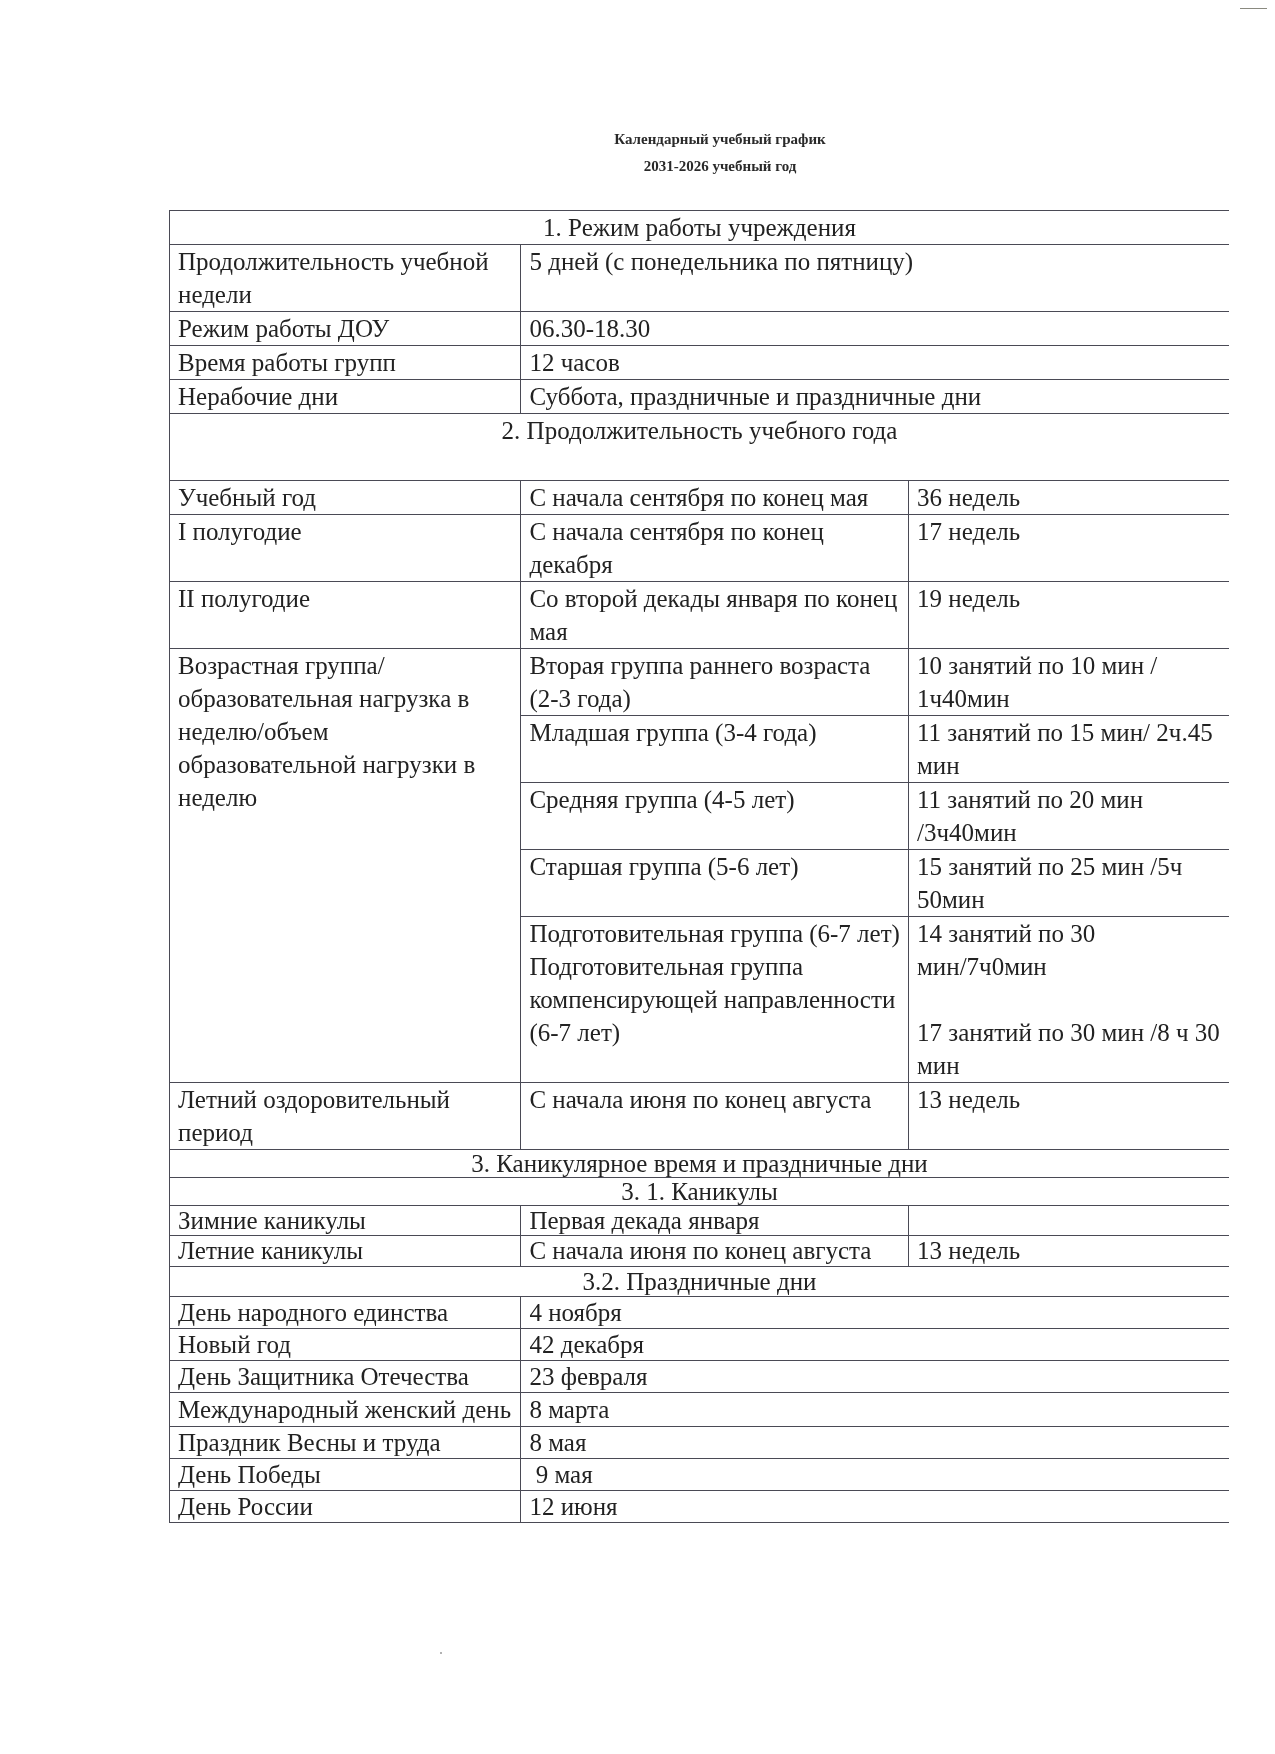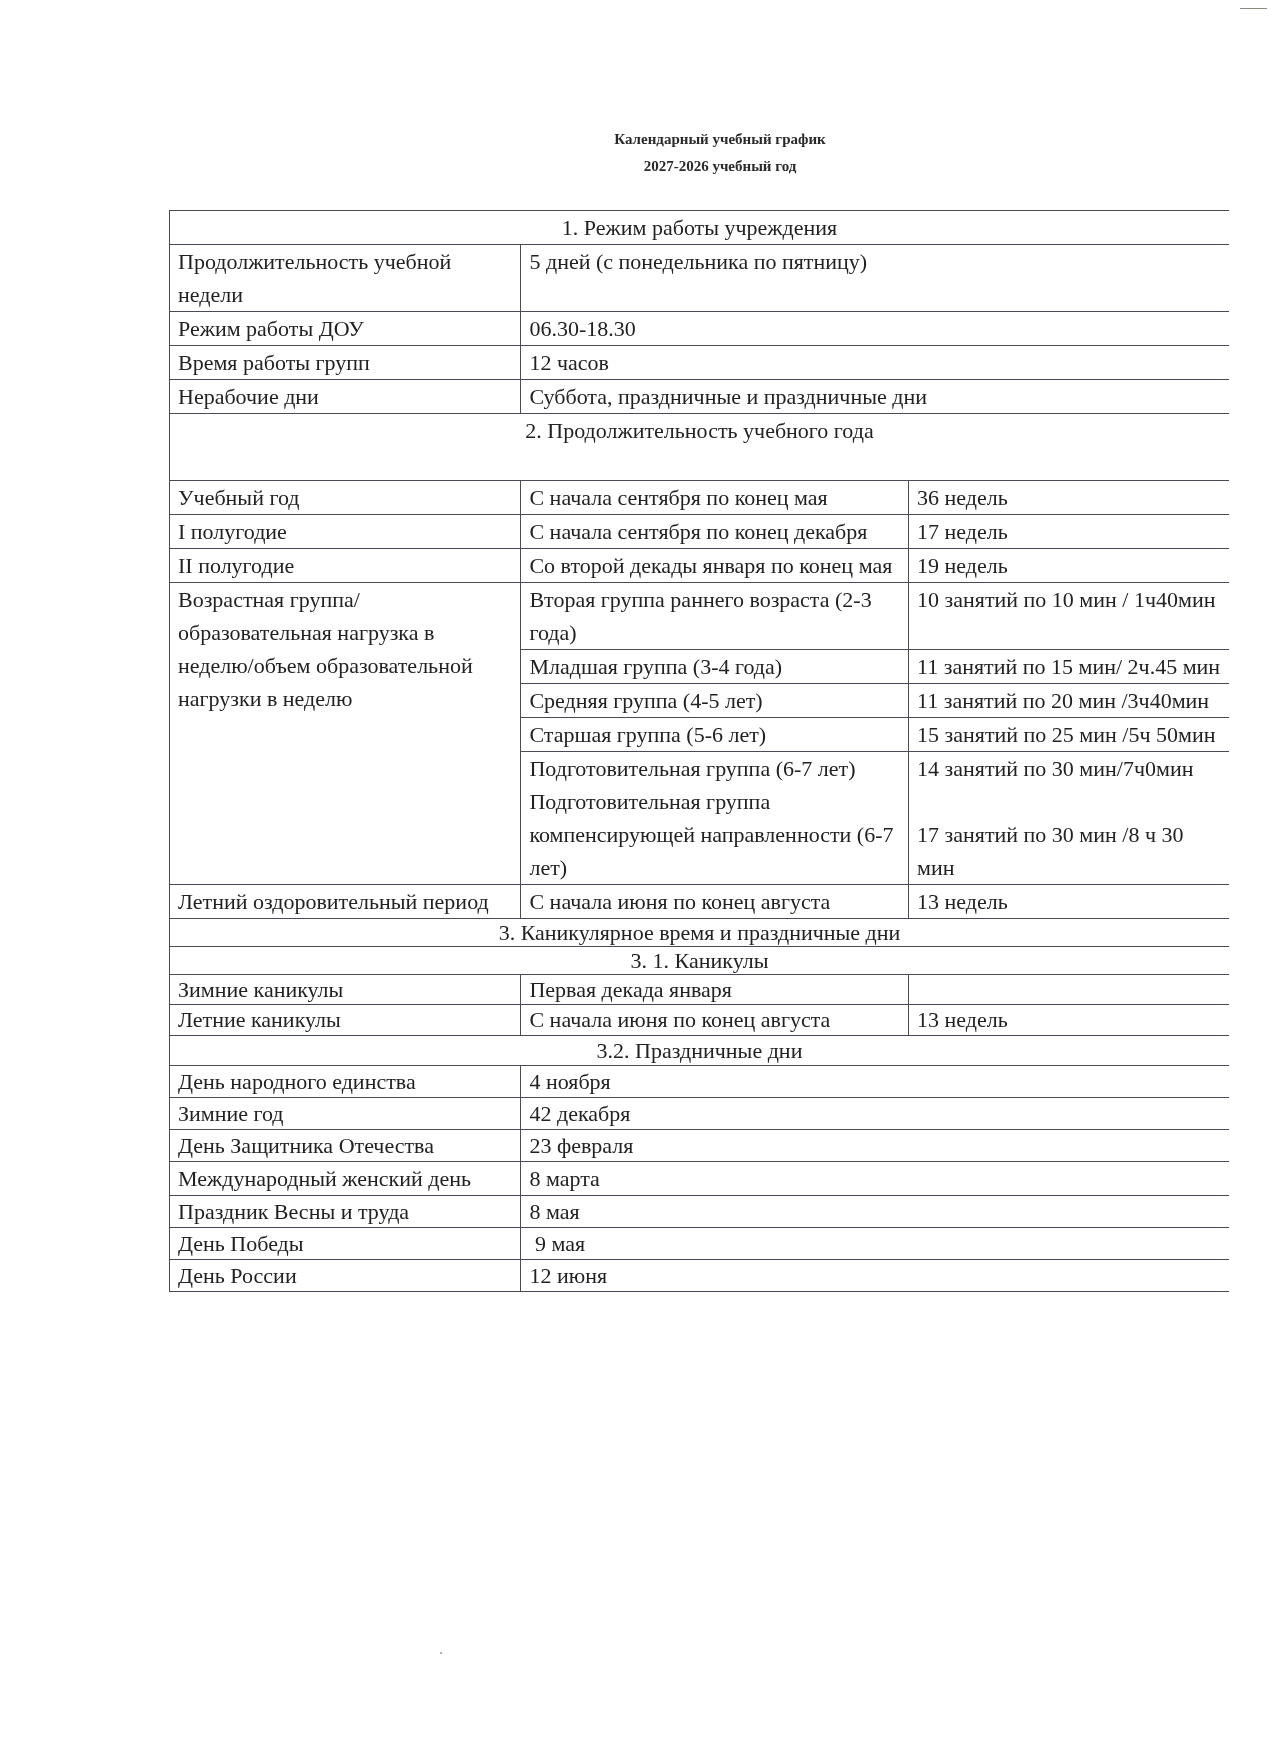--- a/index.html
+++ b/index.html
@@ -3,39 +3,39 @@
 <meta charset="utf-8">
 <style>
   html, body { margin:0; padding:0; background:#ffffff; }
   body { width:1275px; height:1754px; position:relative; overflow:hidden;
          font-family:"Liberation Serif", "DejaVu Serif", serif; color:#222; }
   .corner-mark { position:absolute; left:1240px; top:8px; width:27px; height:1px; background:#8a8a80; }
   .title { position:absolute; left:400px; width:640px; top:126px; text-align:center;
            font-weight:bold; font-size:15px; line-height:27px; color:#2a2a2a; }
   .stray-dot { position:absolute; width:2px; height:2px; background:#999; border-radius:1px; }
   table.sched { position:absolute; left:169px; top:210px; width:1060px; border-collapse:collapse;
-                font-size:22px; line-height:33px; }
+                font-size:25px; line-height:33px; }
   table.sched td { border-top:1.5px solid #4a4a55; border-bottom:1.5px solid #4a4a55;
                    border-left:1.5px solid #4a4a55; padding:0 8px; vertical-align:top; }
   table.sched td.last { border-right:none; }
   td.hdr { text-align:center; }
   td.hdr.tall { height:66px; }
   .c1 { width:340px; }
   .c2 { width:375px; }
   .c3 { width:310px; }
   .sub-gap { display:block; height:33px; }
 </style>
 </head>
 <body>
 
 <div class="corner-mark"></div>
 
 <div class="title">
   <div>Календарный учебный график</div>
-  <div>2027-2026 учебный год</div>
+  <div>2031-2026 учебный год</div>
 </div>
 
 <table class="sched">
   <colgroup>
       <col class="c1">
       <col class="c2">
       <col class="c3">
     </colgroup>
 
   <tbody>
@@ -128,21 +128,21 @@
     <td class="last" style="line-height:30px">13 недель</td>
   </tr>
   <tr>
     <td colspan="3" class="hdr last" style="line-height:29px">3.2.     Праздничные дни</td>
   </tr>
   <tr>
     <td style="line-height:31px">День народного единства</td>
     <td colspan="2" class="last" style="line-height:31px">4 ноября</td>
   </tr>
   <tr>
-    <td style="line-height:31px">Зимние год</td>
+    <td style="line-height:31px">Новый год</td>
     <td colspan="2" class="last" style="line-height:31px">42 декабря</td>
   </tr>
   <tr>
     <td style="line-height:31px">День Защитника Отечества</td>
     <td colspan="2" class="last" style="line-height:31px">23 февраля</td>
   </tr>
   <tr>
     <td>Международный женский день</td>
     <td colspan="2" class="last">8 марта</td>
   </tr>

